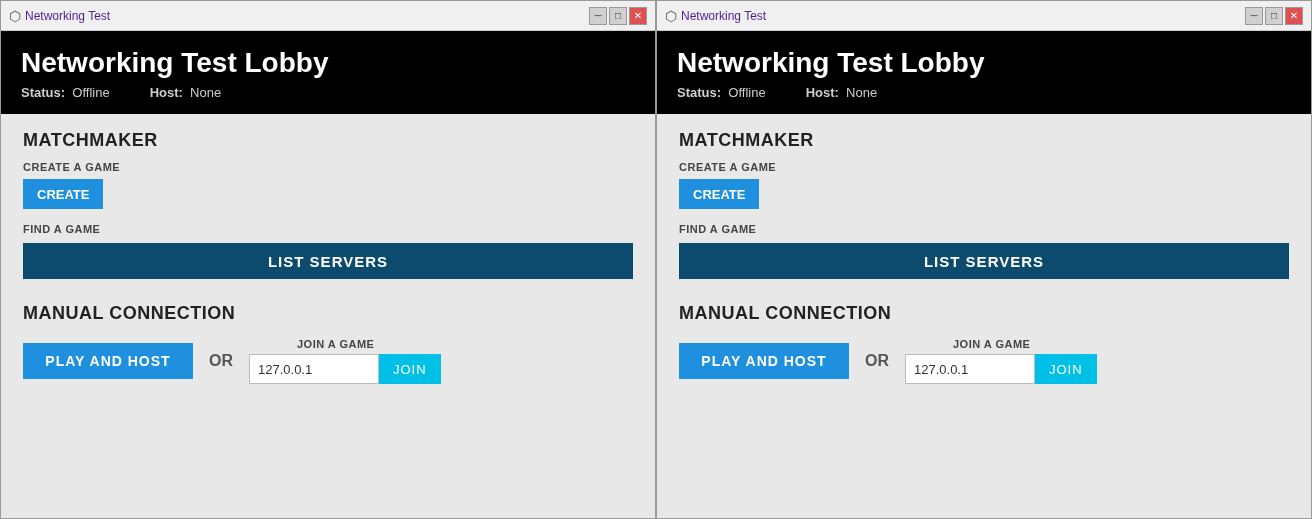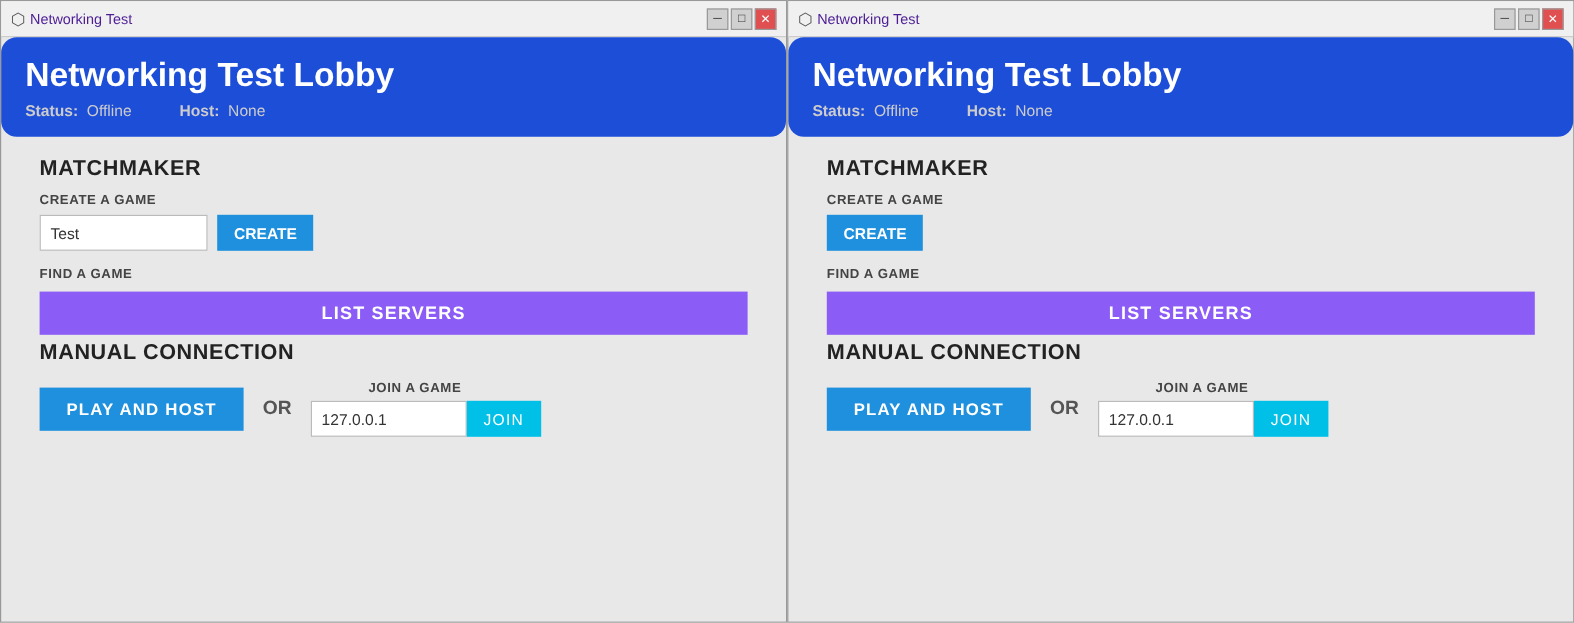--- a/index.html
+++ b/index.html
@@ -65,24 +65,23 @@
       cursor: pointer;
       color: #333;
     }
 
     .titlebar-btn.close {
       background: #e05050;
       color: white;
     }
 
     .header {
-      background: #1d4ed8;
+      background: #000000;
       padding: 16px 20px 14px 20px;
       flex-shrink: 0;
-      border-radius: 13px;
     }
 
     .header-title {
       font-size: 28px;
       font-weight: bold;
       color: white;
       margin-bottom: 6px;
     }
 
     .header-status {
@@ -91,21 +90,21 @@
       color: #ccc;
       font-size: 13px;
     }
 
     .header-status span strong {
       color: #ccc;
       font-weight: bold;
     }
 
     .content {
-      padding: 16px 32px;
+      padding: 16px 22px;
       flex: 1;
       overflow: hidden;
     }
 
     .section-title {
       font-size: 18px;
       font-weight: bold;
       color: #222;
       margin-bottom: 10px;
       letter-spacing: 0.5px;
@@ -155,29 +154,30 @@
 
     .find-label {
       font-size: 11px;
       font-weight: bold;
       color: #444;
       margin-bottom: 8px;
       letter-spacing: 0.5px;
     }
 
     .btn-list-servers {
-      background: #8b5cf6;
+      background: #0c4a6e;
       color: white;
       border: none;
       width: 100%;
       height: 36px;
       font-size: 15px;
       font-weight: bold;
       cursor: pointer;
       letter-spacing: 1px;
+      margin-bottom: 20px;
     }
 
     .manual-section {
       margin-top: 4px;
     }
 
     .manual-row {
       display: flex;
       align-items: center;
       gap: 16px;
@@ -265,21 +265,20 @@
         <strong>Host:</strong>
         &nbsp;<span>None</span>
       </span>
     </div>
   </div>
 
   <div class="content">
     <div class="section-title">MATCHMAKER</div>
     <div class="subsection-label">CREATE A GAME</div>
     <div class="create-row">
-      <input class="text-input game-name" value="Test" type="text" style="">
       <button class="btn-create">CREATE</button>
     </div>
     <div class="find-label">FIND A GAME</div>
     <button class="btn-list-servers">LIST SERVERS</button>
 
     <div class="manual-section">
       <div class="section-title">MANUAL CONNECTION</div>
       <div class="manual-row">
         <button class="btn-play-host">PLAY AND HOST</button>
         <span class="or-text">OR</span>

